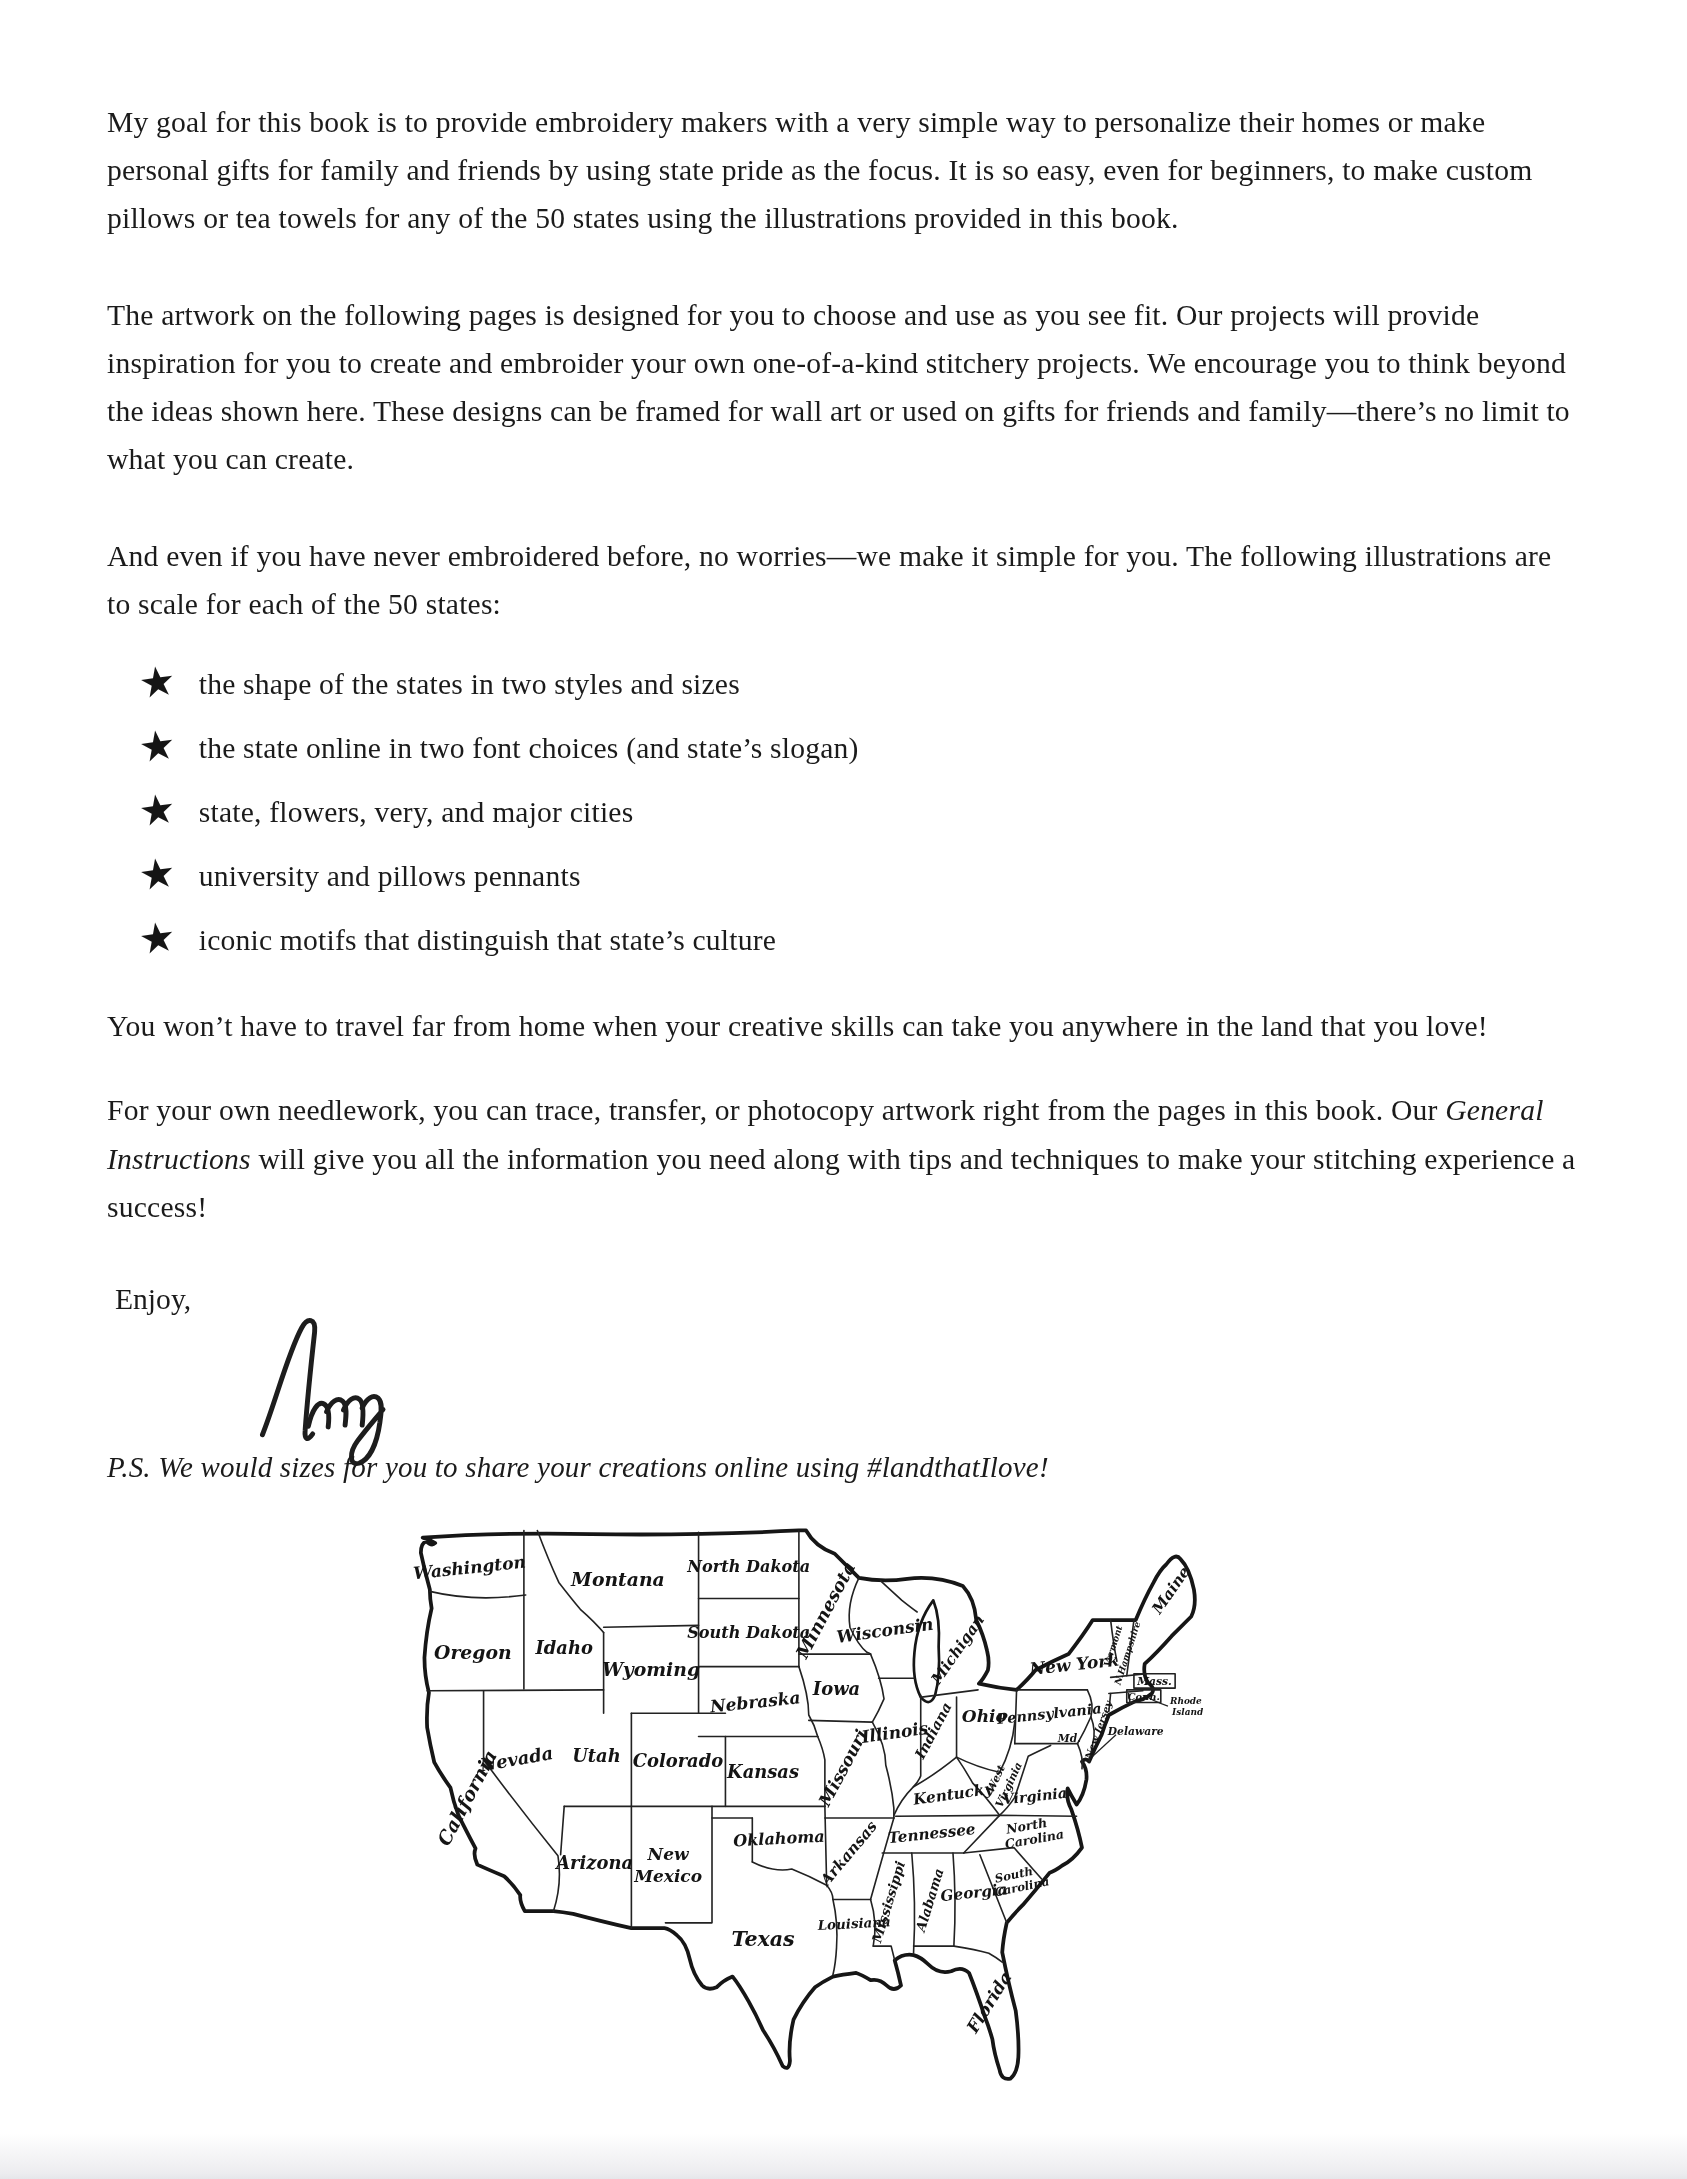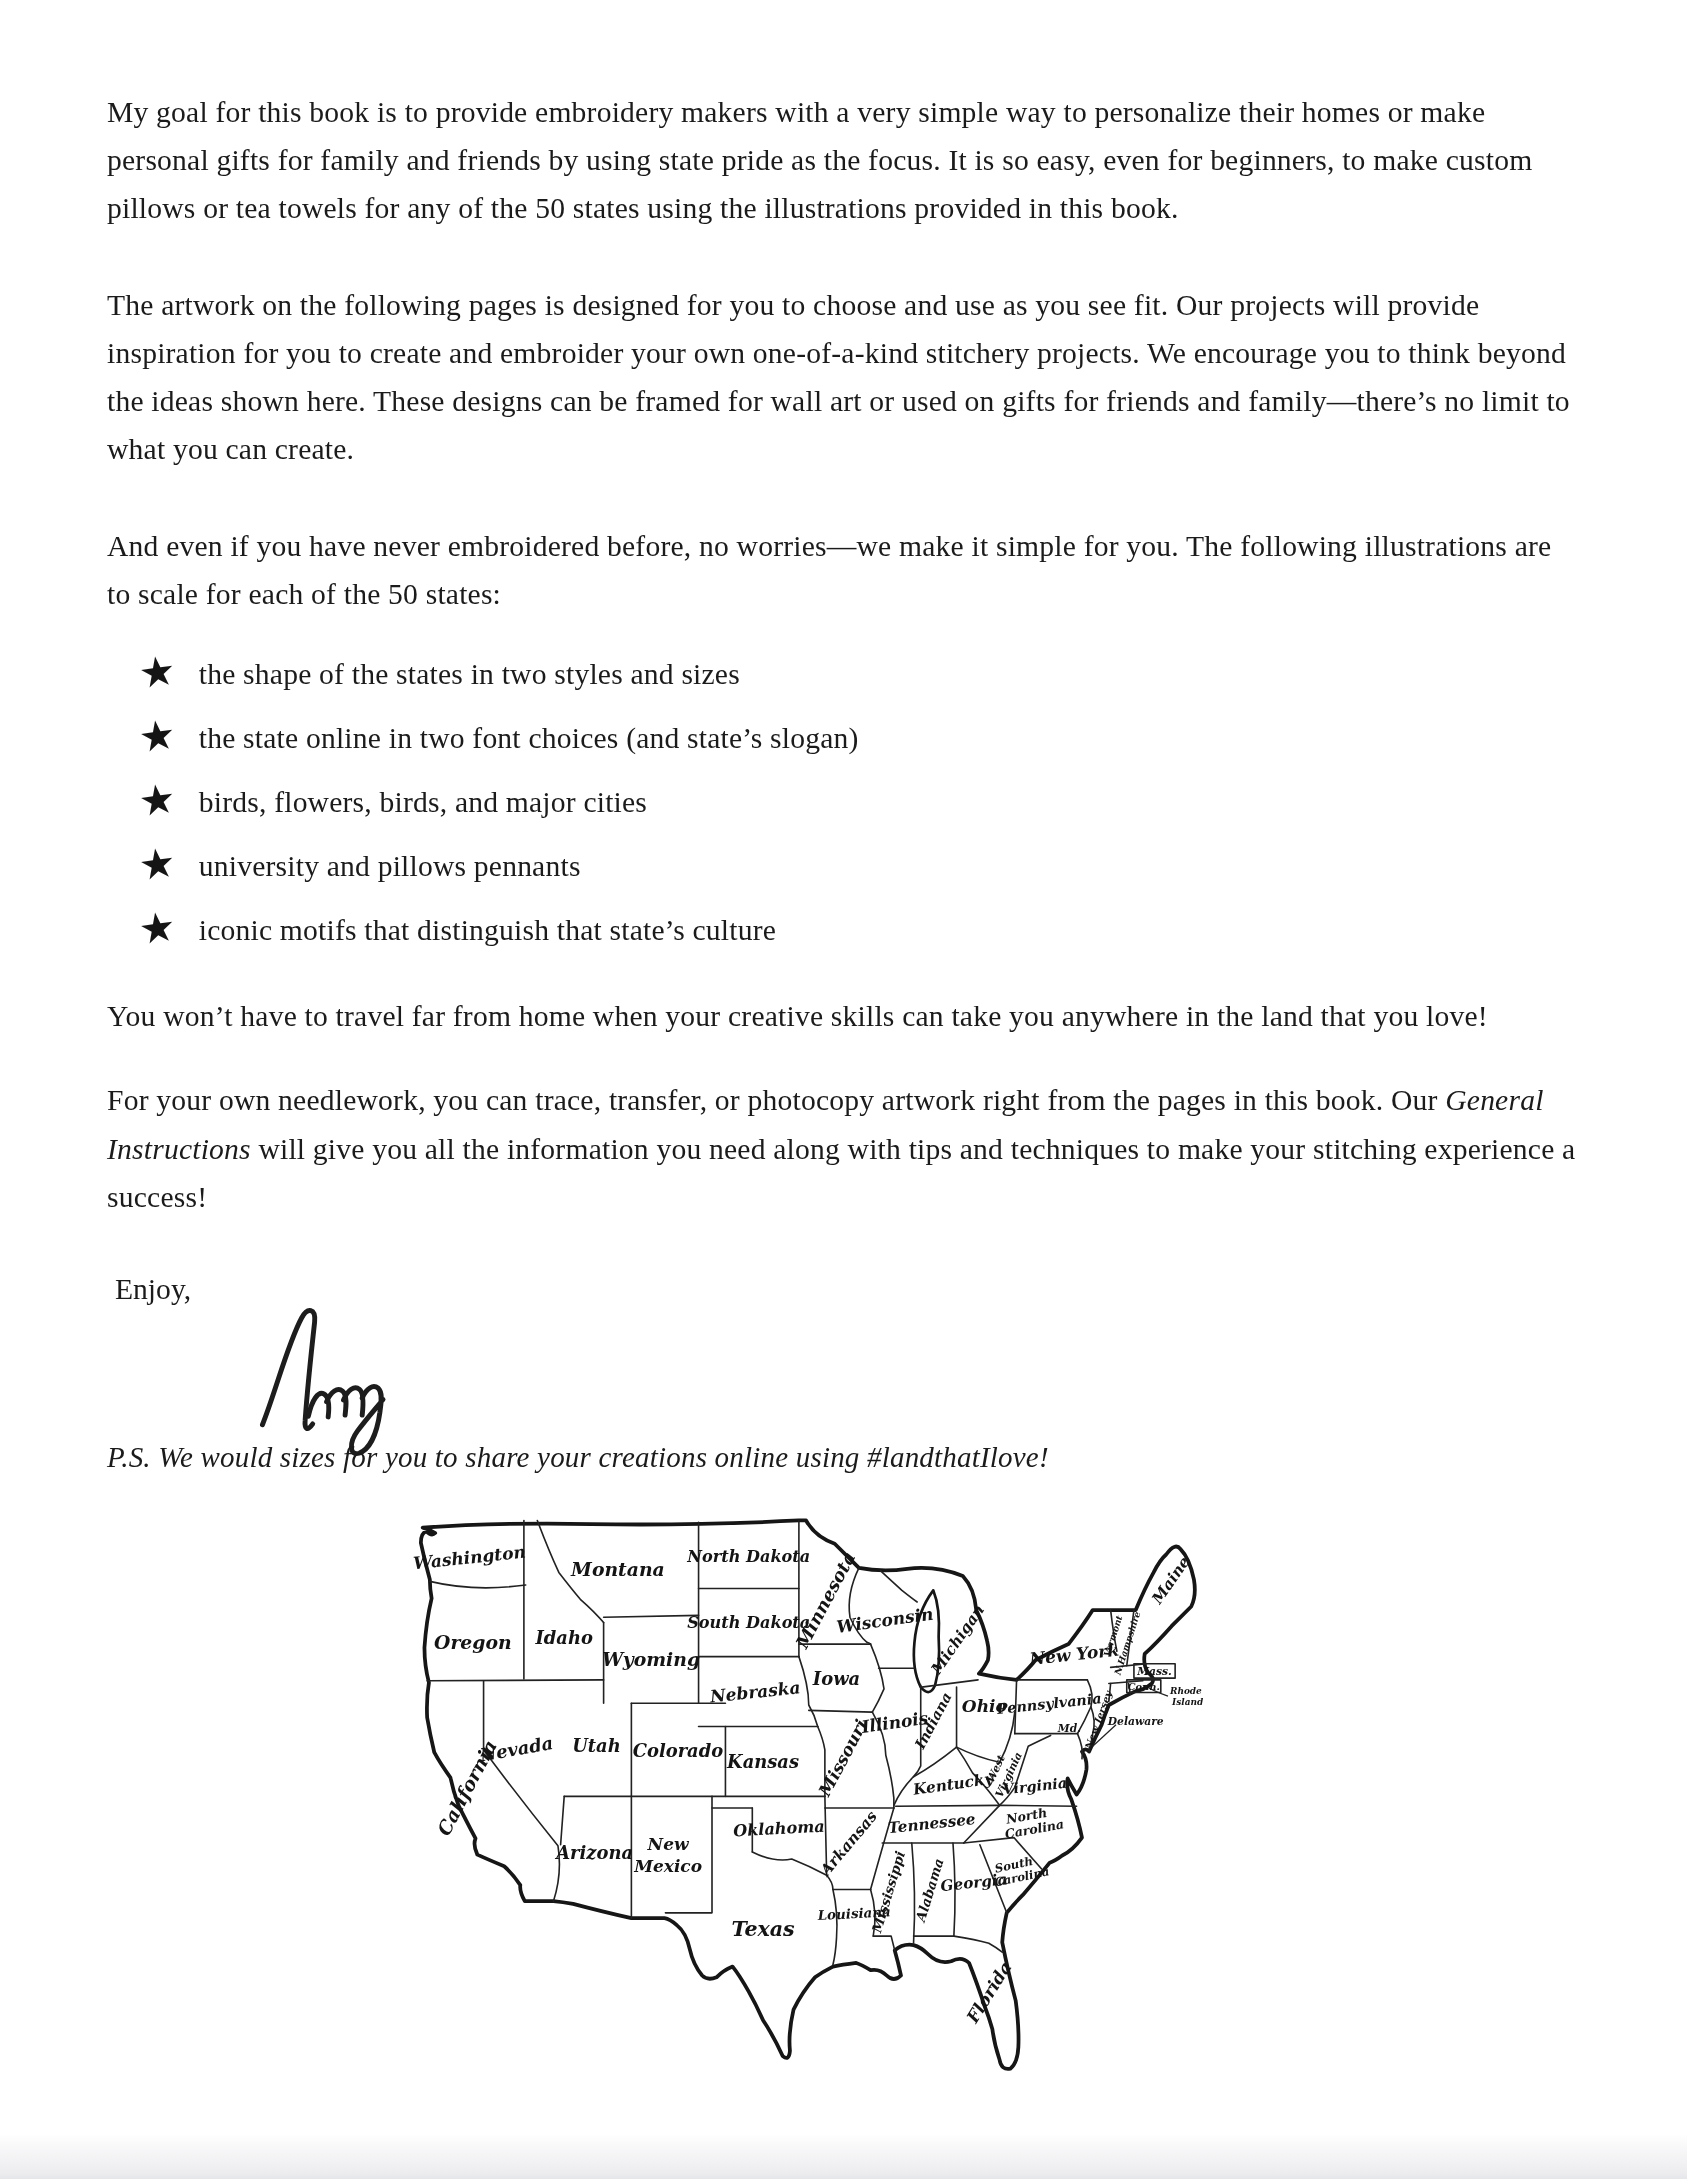--- a/index.html
+++ b/index.html
@@ -2,21 +2,21 @@
 <html style="font-size:14.3px"><head>
 <meta charset="utf-8">
 <style>
   html,body{margin:0;padding:0;}
   body{
     width:1687px;height:2180px;position:relative;overflow:hidden;
     background:#ffffff;color:#1b1b1b;
     font-family:"Liberation Serif", serif;
   }
   .page{padding:88px 106px 0 107px;box-sizing:border-box;}
-  .para{font-size:29.6px;line-height:1.63;margin:0 0 48px 0;max-width:1483px;letter-spacing:0.2px;}
+  .para{font-size:29.6px;line-height:1.63;margin:10px 0 48px 0;max-width:1483px;letter-spacing:0.2px;}
   .para.tight{margin-bottom:36px;}
   .italic{font-style:italic;}
   .bullet-list{margin:0 0 41px 32px;}
   .bullet-row{display:flex;align-items:center;gap:23px;margin-bottom:23px;max-width:1343px;}
   .star{font-size:41px;line-height:1;transform:rotate(-8deg);color:#151515;flex:0 0 auto;position:relative;top:-1.8px;}
   .bullet-text{font-size:29.6px;line-height:1.3;letter-spacing:0.2px;text-align:right;}
   .enjoy{font-size:29.6px;line-height:1.4;margin:8px;}
   .signature-wrap{margin:-27px 0 5.4px 134px;height:142px;}
   .ps{font-size:29px;font-style:italic;margin:7.2px 0 16px 0;letter-spacing:0.2px;}
   .map-wrap{margin:12.5px 0 0 287px;width:851px;height:602px;}
@@ -48,21 +48,21 @@
     <div class="bullet-row">
       <span class="star">★</span>
       <span class="bullet-text">the shape of the states in two styles and sizes</span>
     </div>
     <div class="bullet-row">
       <span class="star">★</span>
       <span class="bullet-text">the state online in two font choices (and state’s slogan)</span>
     </div>
     <div class="bullet-row">
       <span class="star">★</span>
-      <span class="bullet-text">birds, flowers, birds, and major cities</span>
+      <span class="bullet-text">state, flowers, very, and major cities</span>
     </div>
     <div class="bullet-row">
       <span class="star">★</span>
       <span class="bullet-text">university and pillows pennants</span>
     </div>
     <div class="bullet-row">
       <span class="star">★</span>
       <span class="bullet-text">iconic motifs that distinguish that state’s culture</span>
     </div>
   </div>

